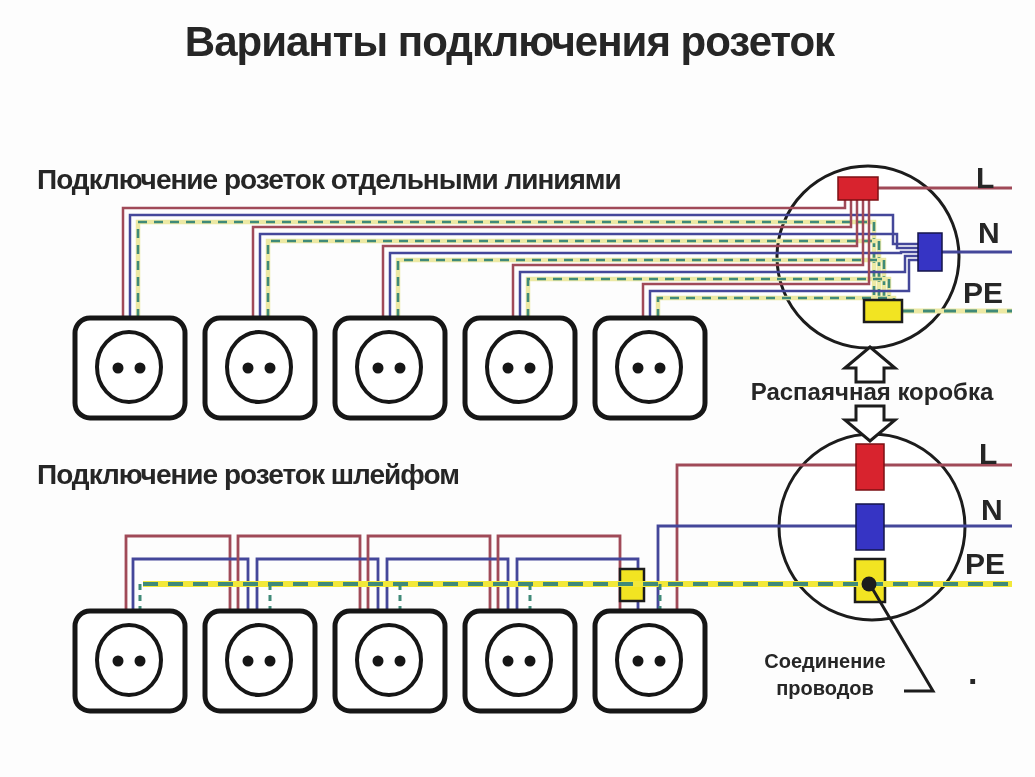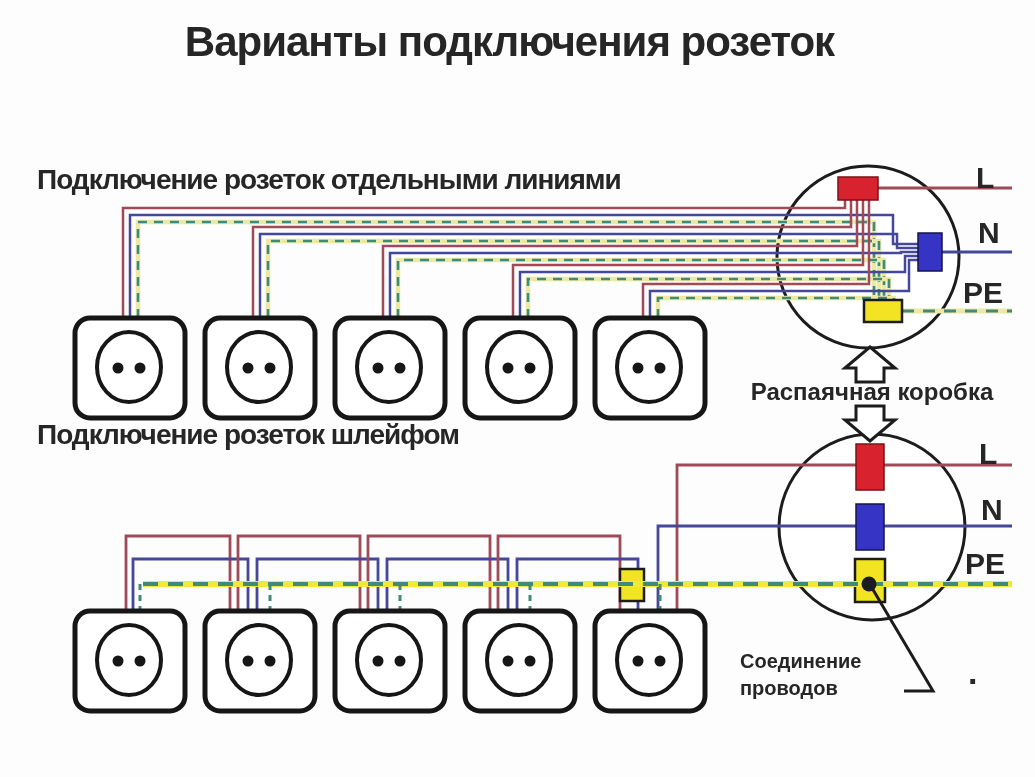--- a/index.html
+++ b/index.html
@@ -3,33 +3,33 @@
 <meta charset="utf-8">
 <style>
   html,body{margin:0;padding:0;background:#e9e9e9;}
   #stage{position:relative;width:1035px;height:777px;background:#fdfdfd;overflow:hidden;
          font-family:"Liberation Sans", sans-serif;}
   .lbl{position:absolute;font-weight:bold;color:#262626;white-space:nowrap;line-height:1.05;}
   .title{font-size:42px;left:0;top:20px;width:1019px;text-align:center;letter-spacing:-1px;}
   .heading{font-size:28px;letter-spacing:-1px;}
   .wire-lbl{font-size:30px;}
   .jb-lbl{font-size:24px;left:742px;top:379px;width:260px;text-align:center;}
-  .conn-lbl{font-size:20px;left:740px;width:170px;text-align:left;}
+  .conn-lbl{font-size:20px;left:740px;width:170px;text-align:center;}
   .dot-lbl{font-size:34px;}
   svg{position:absolute;left:0;top:0;}
 </style>
 </head>
 <body>
 
 <div id="stage">
 
   <div class="lbl title">Варианты подключения розеток</div>
 
   <div class="lbl heading" style="left:37px;top:165px;">Подключение розеток отдельными линиями</div>
-  <div class="lbl heading" style="left:37px;top:420px;">Подключение розеток шлейфом</div>
+  <div class="lbl heading" style="left:37px;top:460px;">Подключение розеток шлейфом</div>
 
   <svg id="wiring" width="1035" height="777" viewBox="0 0 1035 777">
       <circle cx="868" cy="257" r="91" fill="#fff" stroke="#1c1c1c" stroke-width="3"></circle>
       <circle cx="872" cy="527" r="93" fill="#fff" stroke="#1c1c1c" stroke-width="3"></circle>
       <polyline points="123,318 123,208 845,208 845,200" fill="none" stroke="#a04a58" stroke-width="2.5"></polyline>
       <polyline points="130,318 130,215 893,215 893,244 918,244" fill="none" stroke="#44479a" stroke-width="2.5"></polyline>
       <polyline points="138,318 138,222 874,222 874,301" fill="none" stroke="#ece9a4" stroke-width="4.5"></polyline>
       <polyline points="138,318 138,222 874,222 874,301" fill="none" stroke="#3f8a78" stroke-width="2.6" stroke-dasharray="9 7"></polyline>
       <polyline points="253,318 253,227 851,227 851,200" fill="none" stroke="#a04a58" stroke-width="2.5"></polyline>
       <polyline points="260,318 260,234 897,234 897,248 918,248" fill="none" stroke="#44479a" stroke-width="2.5"></polyline>

